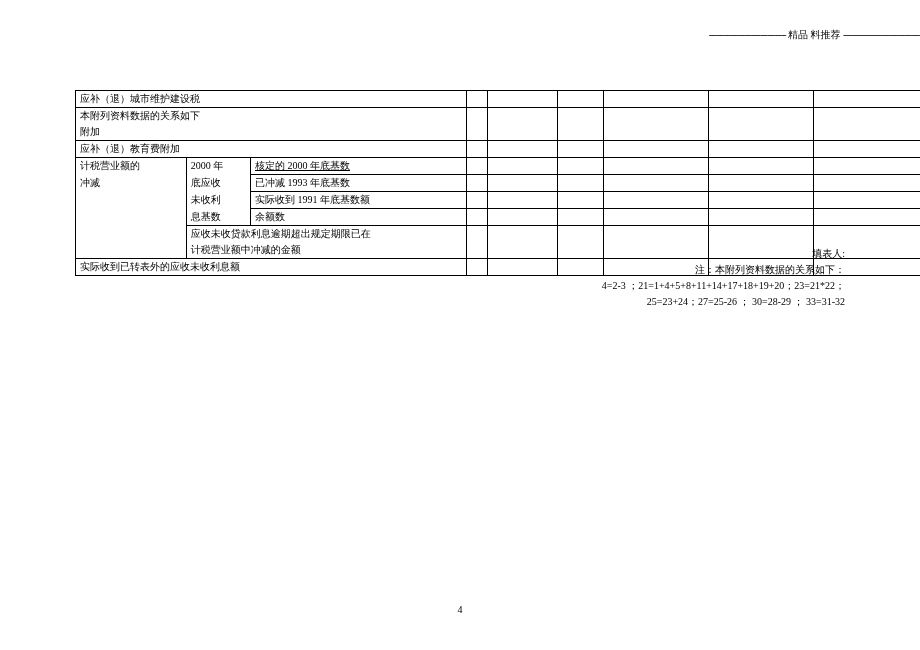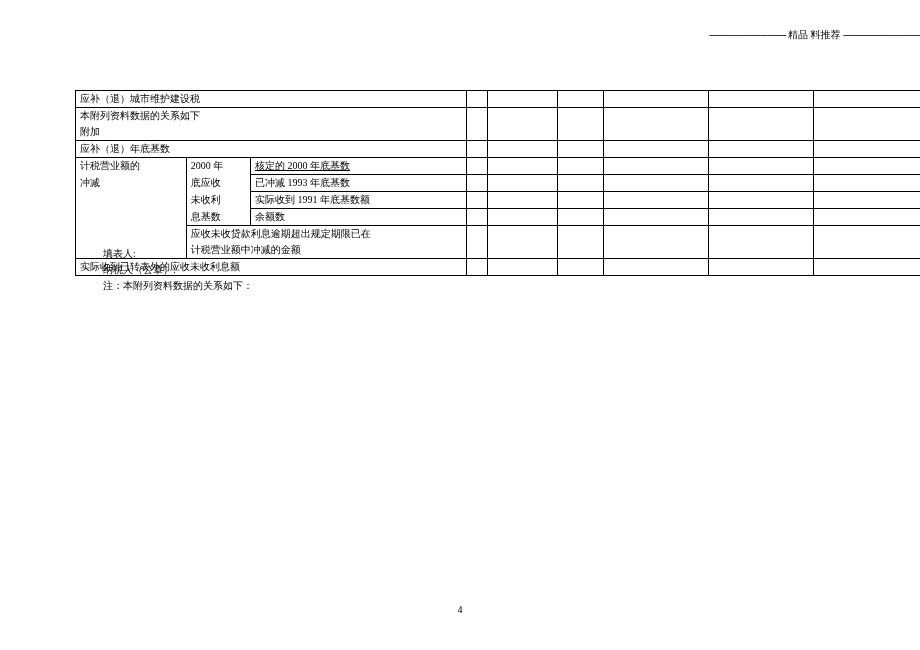--- a/index.html
+++ b/index.html
@@ -51,20 +51,21 @@
     .col-d3 { width: 90px; }
     .col-d4 { width: 90px; }
     .col-d5 { width: 100px; }
     .footer-text {
       position: absolute;
       left: 75px;
       top: 246px;
       width: 770px;
       font-size: 10px;
       line-height: 1.6;
+      text-align: right;
     }
     .indent {
       padding-left: 28px;
     }
     .page-num {
       position: absolute;
       bottom: 35px;
       left: 0;
       width: 100%;
       text-align: center;
@@ -98,21 +99,21 @@
       <td rowspan="2"></td>
       <td rowspan="2"></td>
       <td rowspan="2"></td>
       <td rowspan="2"></td>
       <td rowspan="2"></td>
     </tr>
     <tr>
       <td colspan="3" style="border-top:none">附加</td>
     </tr>
     <tr>
-      <td colspan="3">应补（退）年底基数</td>
+      <td colspan="3">应补（退）教育费附加</td>
       <td class="col-narrow"></td>
       <td></td>
       <td></td>
       <td></td>
       <td></td>
       <td></td>
     </tr>
     <tr>
       <td class="col-a" style="border-bottom:none">计税营业额的</td>
       <td class="col-b" style="border-bottom:none">2000 年</td>
@@ -179,17 +180,18 @@
       <td></td>
       <td></td>
       <td></td>
     </tr>
   </tbody>
     </table>
 </div>
 
 <div class="footer-text">
   <div class="indent">填表人:</div>
-  <div class="indent">纳税人（公章）:</div>
   <div class="indent">注：本附列资料数据的关系如下：</div>
+  <div>4=2-3 ；21=1+4+5+8+11+14+17+18+19+20；23=21*22；</div>
+  <div>25=23+24；27=25-26 ；                    30=28-29               ；     33=31-32</div>
 </div>
 
 <div class="page-num">4</div>
 
 </body></html>

